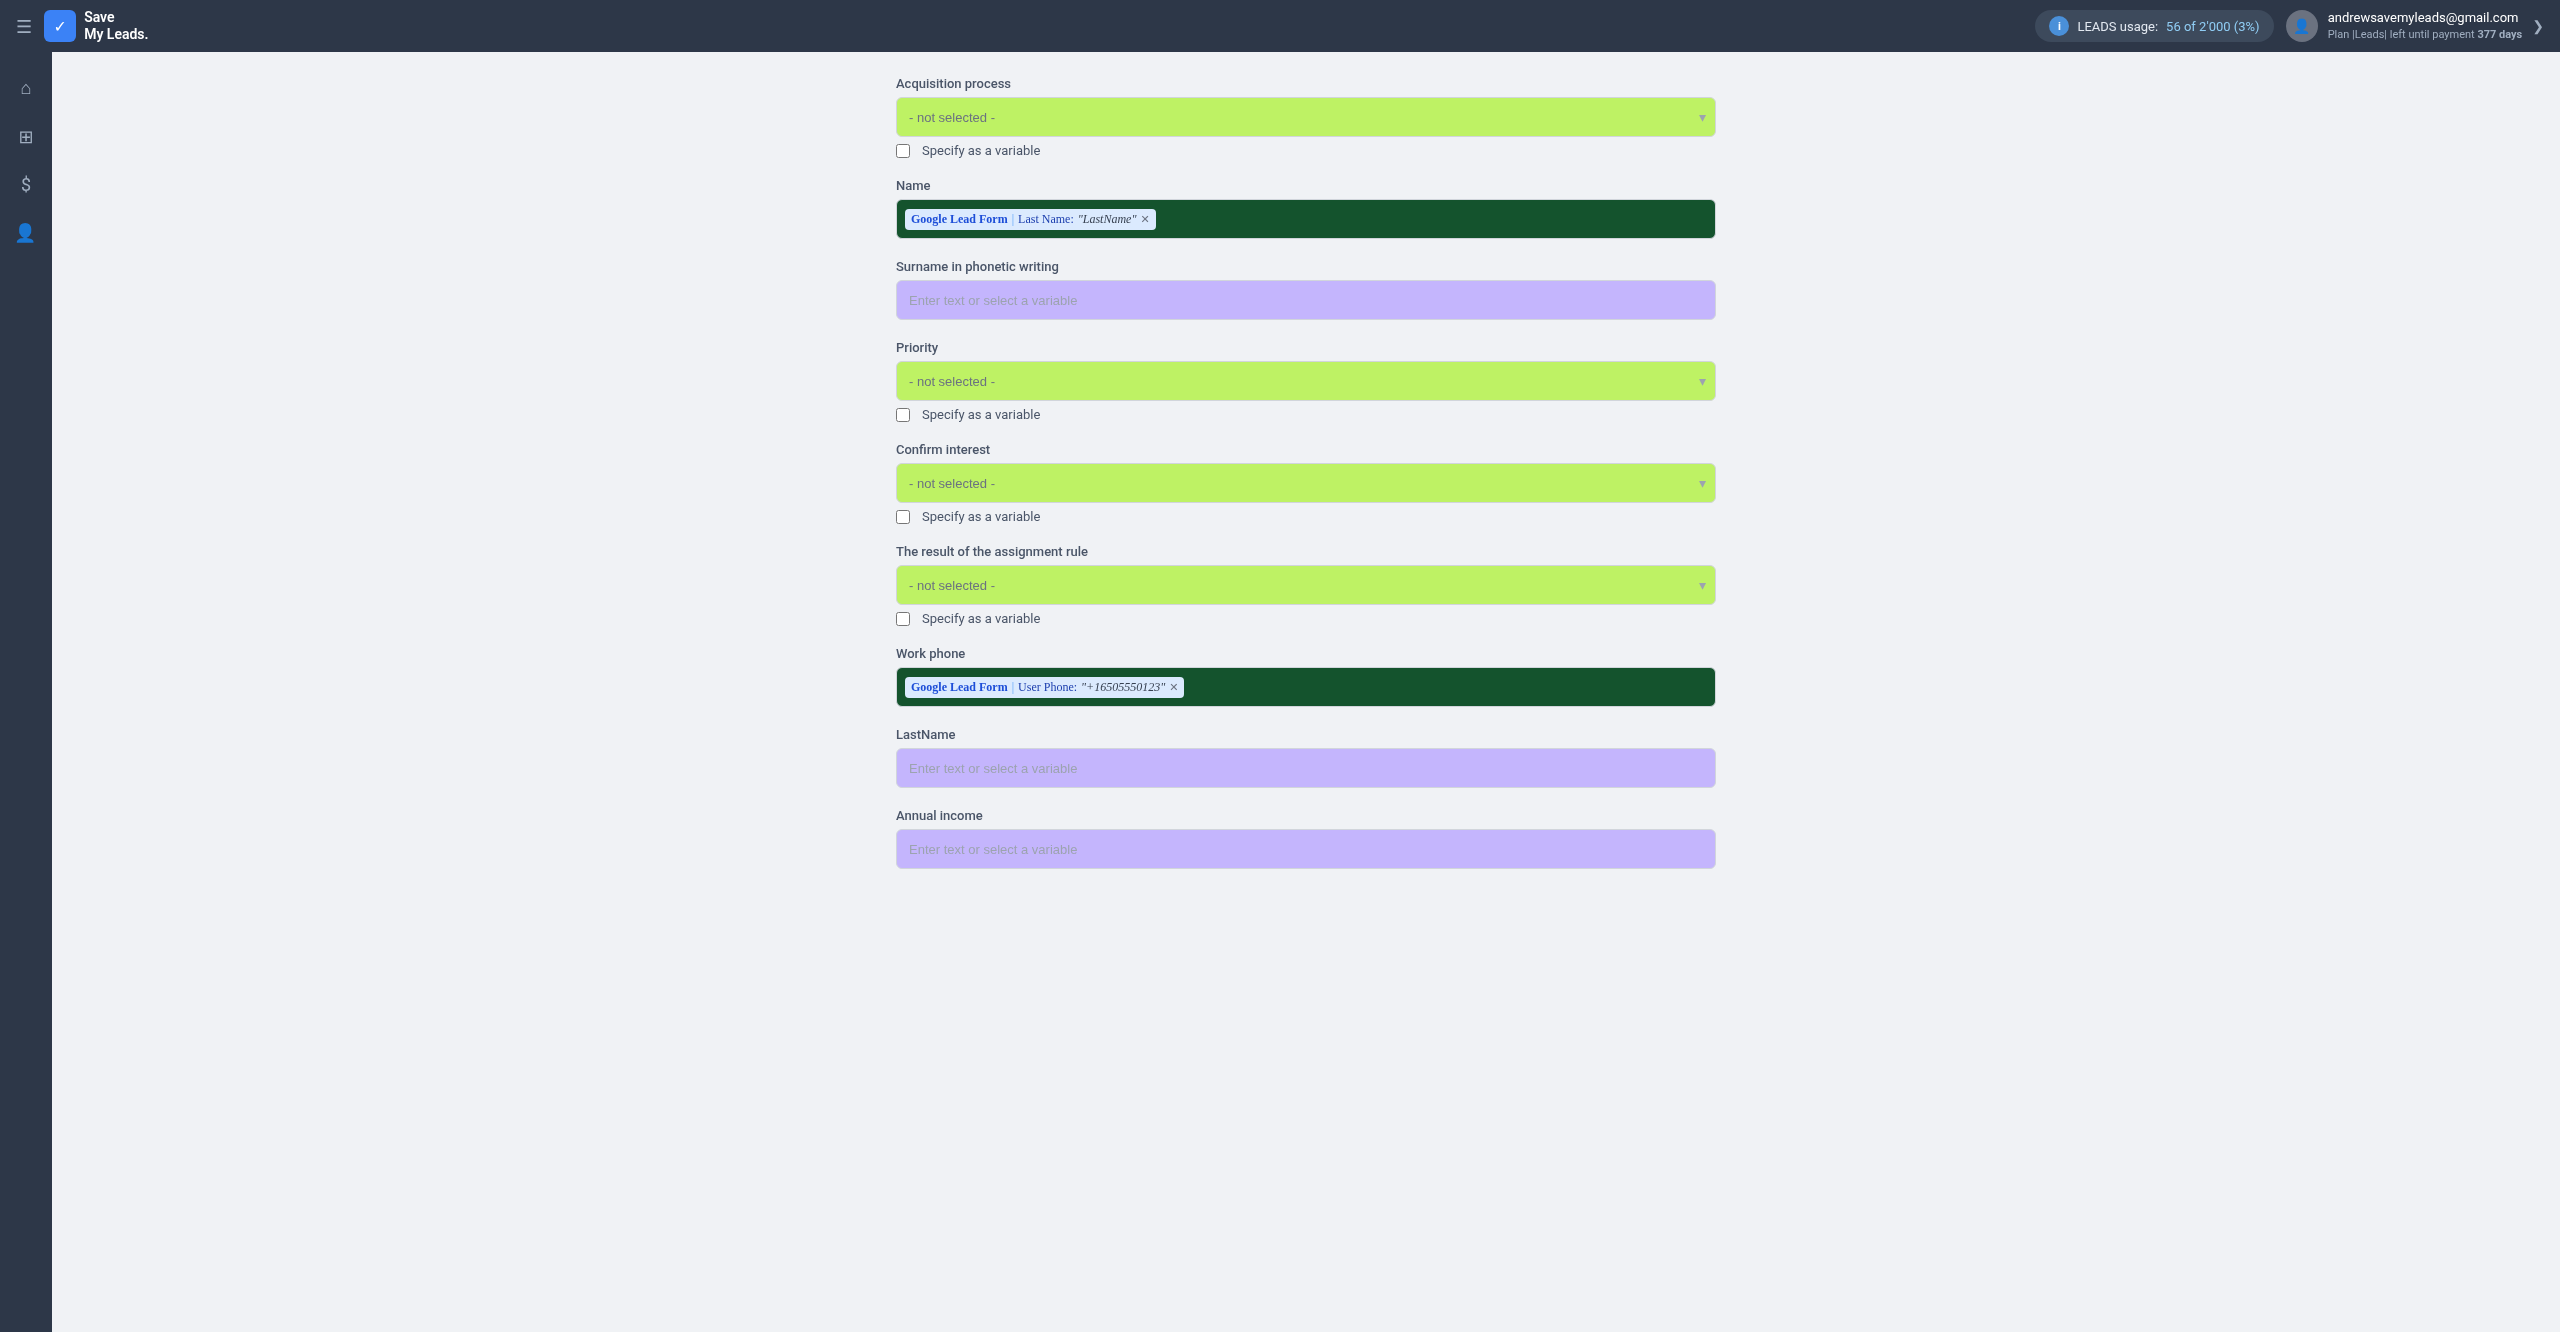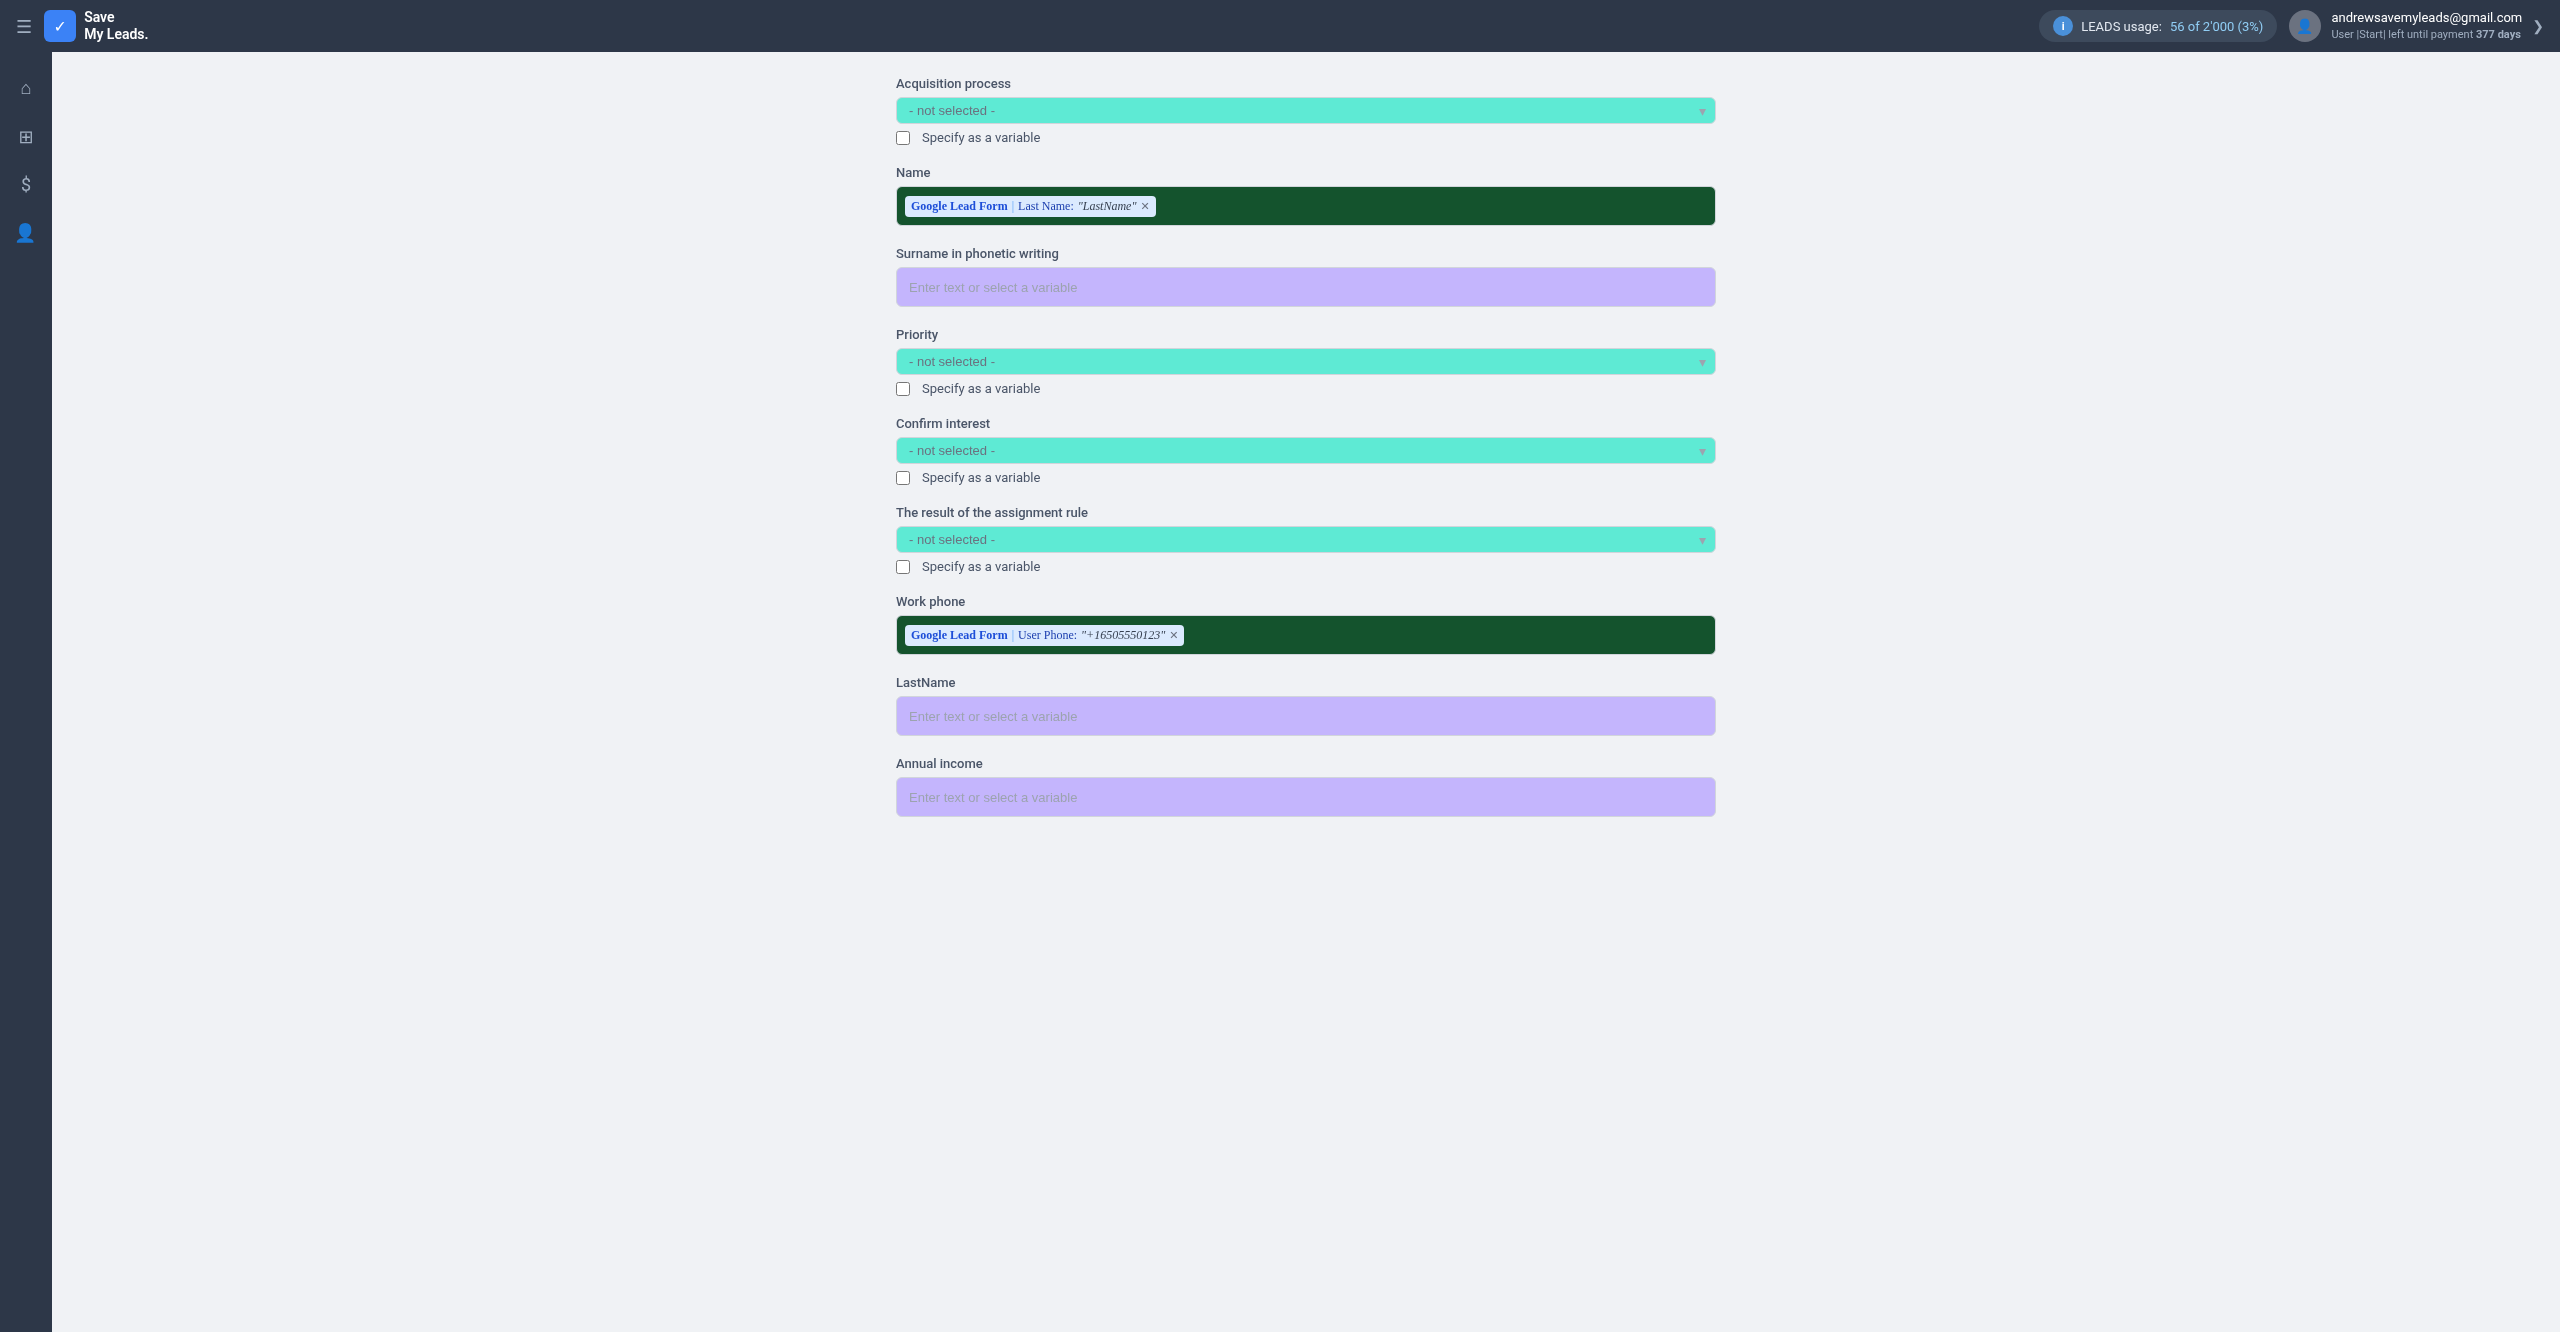--- a/index.html
+++ b/index.html
@@ -143,24 +143,24 @@
       color: #4a5568;
       margin-bottom: 6px;
       display: block;
       font-weight: 500;
     }
     .select-wrapper {
       position: relative;
     }
     .form-select {
       width: 100%;
-      height: 27px;
+      height: 40px;
       border: 1px solid #d1d5db;
       border-radius: 6px;
-      background: #5eead4;
+      background: #bef264;
       padding: 0 36px 0 12px;
       font-size: 13px;
       color: #6b7280;
       appearance: none;
       cursor: pointer;
       outline: none;
     }
     .select-chevron {
       position: absolute;
       right: 10px;
@@ -257,21 +257,21 @@
   <div class="leads-usage">
     <div class="info-icon">i</div>
     <span>LEADS usage:</span>
     <span class="usage-count">56 of 2'000 (3%)</span>
   </div>
   <div class="user-section">
     <div class="user-avatar">👤</div>
     <div class="user-info">
       <div class="user-email">andrewsavemyleads@gmail.com</div>
       <div class="user-plan">
-        <span>User |Start| left until payment</span>
+        <span>Plan |Leads| left until payment</span>
         <strong>377 days</strong>
       </div>
     </div>
     <span class="header-chevron">❯</span>
   </div>
 </div>
 
 <div class="main-container">
 
   <nav class="sidebar">

